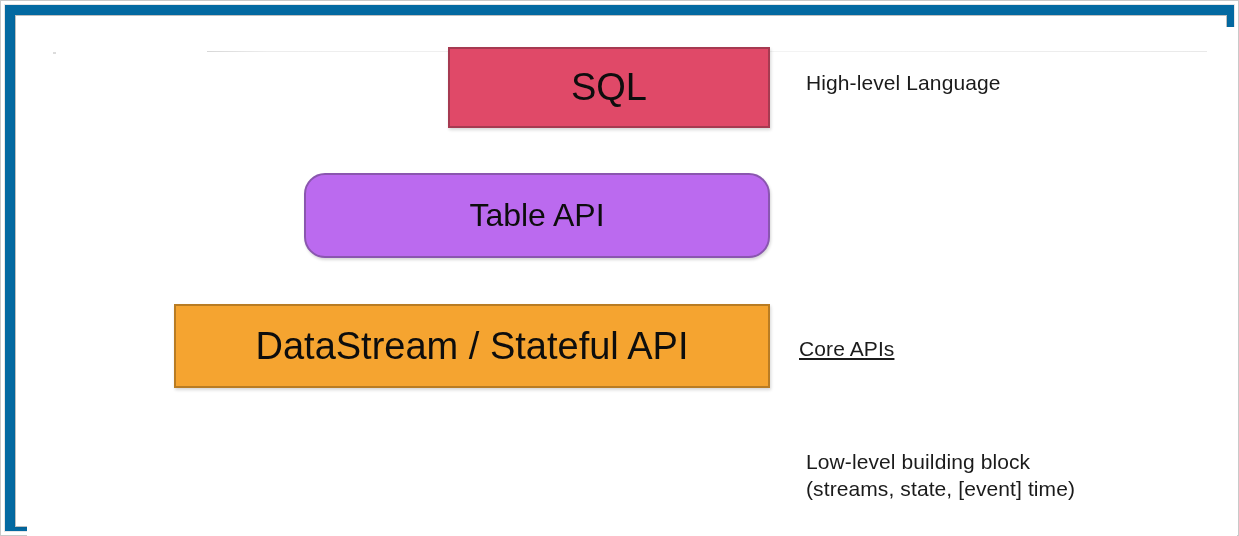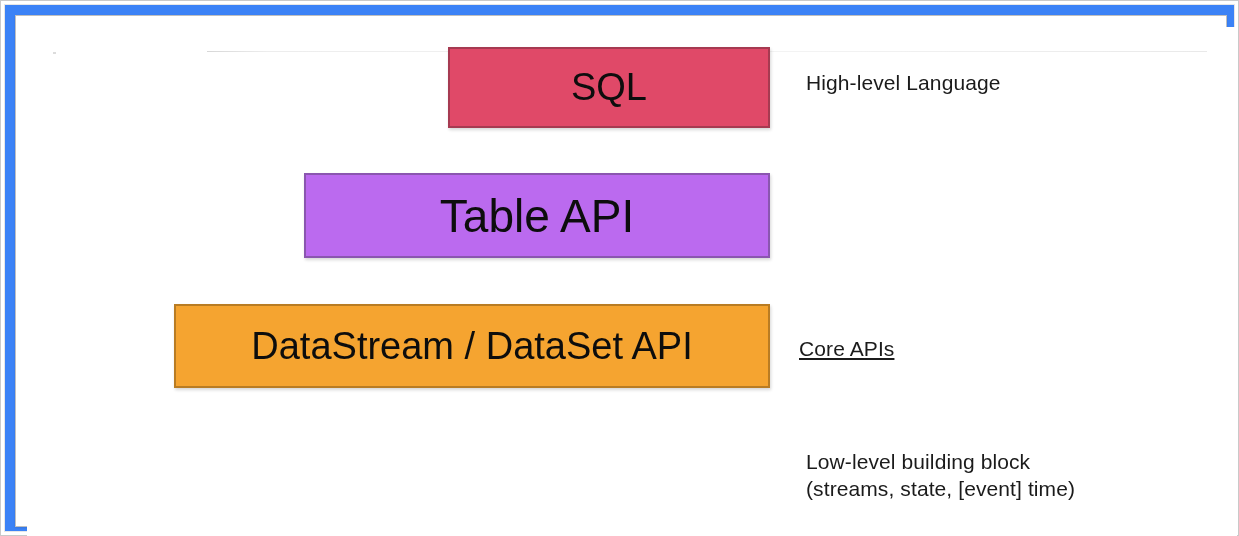--- a/index.html
+++ b/index.html
@@ -26,21 +26,21 @@
     background: #ffffff;
   }
   #frame-mid {
     position: absolute;
     left: 3px;
     top: 3px;
     width: 1231px;
     height: 528px;
     box-sizing: border-box;
     border: 1px solid #e6e6e6;
-    background: #3b82f6;
+    background: #0369a1;
   }
   #frame-inner {
     position: absolute;
     left: 10px;
     top: 10px;
     width: 1212px;
     height: 512px;
     box-sizing: border-box;
     border: 1px solid #bfbfbf;
     background: #ffffff;
@@ -93,21 +93,21 @@
     position: absolute;
     color: #1b1b1b;
     font-size: 21px;
     line-height: 27px;
     letter-spacing: 0.1px;
     white-space: pre-line;
   }
 
   
   #box-sql       { left: 421px; top: 20px;  width: 322px; height: 81px; font-size: 38px; }
-  #box-table     { left: 277px; top: 146px; width: 466px; height: 85px; font-size: 46px; }
+  #box-table     { left: 277px; top: 146px; width: 466px; height: 85px; font-size: 32px; border-radius: 21px; }
   #box-datastream{ left: 147px; top: 277px; width: 596px; height: 84px; font-size: 38px; }
   #box-stateful  { left: 16px;  top: 405px; width: 727px; height: 84px; font-size: 38px; }
 
   #label-sql        { left: 779px; top: 42px;  }
   #label-table      { left: 779px; top: 177px; }
   #label-datastream { left: 772px; top: 308px; text-decoration: underline; }
   #label-stateful   { left: 779px; top: 421px; }
 </style>
 </head>
 <body>
@@ -119,21 +119,21 @@
       <div id="canvas">
 
         <div id="top-rule"></div>
         <div id="top-speck"></div>
 
         <div class="layer-box" id="box-sql" style="background-color: rgb(224, 73, 104); border-color: rgb(166, 58, 81); color: rgb(13, 13, 13);">SQL</div>
         <div class="layer-label" id="label-sql">High-level Language</div>
 
         <div class="layer-box" id="box-table" style="background-color: rgb(187, 106, 239); border-color: rgb(138, 86, 175); color: rgb(13, 13, 13);">Table API</div>
 
-        <div class="layer-box" id="box-datastream" style="background-color: rgb(245, 164, 48); border-color: rgb(185, 124, 35); color: rgb(13, 13, 13);">DataStream / DataSet API</div>
+        <div class="layer-box" id="box-datastream" style="background-color: rgb(245, 164, 48); border-color: rgb(185, 124, 35); color: rgb(13, 13, 13);">DataStream / Stateful API</div>
         <div class="layer-label" id="label-datastream">Core APIs</div>
 
         <div class="layer-label" id="label-stateful">Low-level building block
 (streams, state, [event] time)</div>
 
       </div>
     </div>
   </div>
 </div>
 

